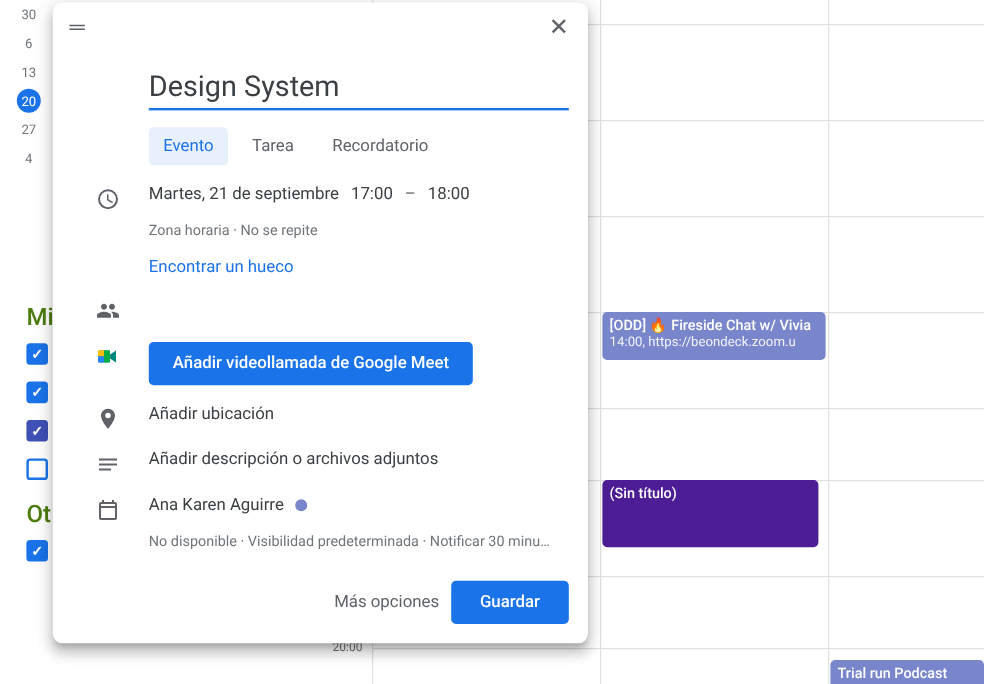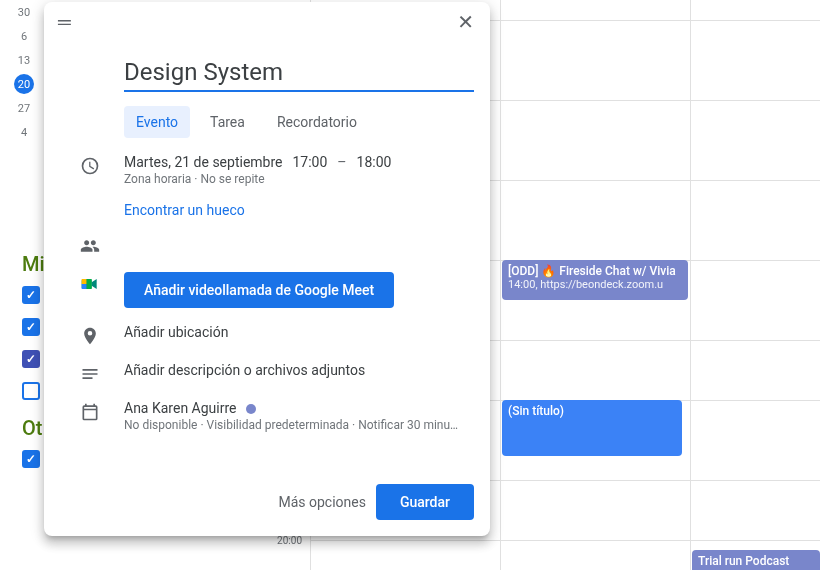--- a/index.html
+++ b/index.html
@@ -38,21 +38,21 @@
 .title-input { width: 100%; border: none; border-bottom: 2px solid #1a73e8; font-size: 24px; color: #3c4043; font-family: inherit; padding: 2px 0 4px 0; outline: none; }
 
 .tabs { margin-left: 52px; margin-top: 14px; display: flex; gap: 8px; }
 .tab { padding: 8px 12px; border-radius: 4px; font-size: 14px; color: #5f6368; cursor: pointer; background: none; border: none; font-family: inherit; }
 .tab.active { background: #e8f0fe; color: #1a73e8; }
 
 .form-row { display: flex; align-items: flex-start; margin-top: 16px; }
 .form-icon { width: 36px; display: flex; justify-content: center; padding-top: 2px; color: #5f6368; flex-shrink: 0; }
 .form-icon svg { width: 20px; height: 20px; fill: #5f6368; }
 .form-content { flex: 1; margin-left: 16px; font-size: 14px; color: #3c4043; }
-.form-content .sub { font-size: 12px; color: #70757a; margin-top: 2px; }
+.form-content .sub { font-size: 12px; color: #70757a; margin-top: 15px; }
 .form-content .link { color: #1a73e8; cursor: pointer; }
 
 .meet-btn { background: #1a73e8; color: #fff; border: none; border-radius: 4px; padding: 10px 20px; font-size: 14px; font-family: inherit; cursor: pointer; font-weight: 500; }
 
 .organizer-dot { width: 10px; height: 10px; border-radius: 50%; background: #7986cb; display: inline-block; vertical-align: middle; margin-left: 6px; }
 
 .modal-footer { padding: 12px 16px 16px 0; display: flex; justify-content: flex-end; align-items: center; }
 .link-btn { background: none; border: none; color: #5f6368; font-size: 14px; cursor: pointer; font-family: inherit; padding: 8px 10px; }
 .save-btn { background: #1a73e8; color: #fff; border: none; border-radius: 4px; padding: 10px 24px; font-size: 14px; font-family: inherit; cursor: pointer; font-weight: 500; }
 
@@ -117,21 +117,21 @@
     <div class="row-line" style="top:480px"></div>
     <div class="row-line" style="top:540px"></div>
     <div class="time-col">
         <div class="time-label" style="top:540px">20:00</div>
       </div>
 
     <div class="event-block" style="left:242px;top:260px;width:186px;height:40px;background:#7986cb">
       <div class="etitle">[ODD] 🔥 Fireside Chat w/ Vivia</div>
       <div class="etime">14:00, https://beondeck.zoom.u</div>
     </div>
-    <div class="event-block" style="left:242px;top:400px;width:180px;height:56px;background:#3b82f6">
+    <div class="event-block" style="left:242px;top:400px;width:180px;height:56px;background:#4c1d95">
       <div class="etitle">(Sin título)</div>
     </div>
     <div class="event-block" style="left:432px;top:550px;width:128px;height:40px;background:#7986cb">
       <div class="etitle">Trial run Podcast</div>
       <div class="etime">21:00</div>
     </div>
   </div>
 </div>
 
 <div class="modal">

